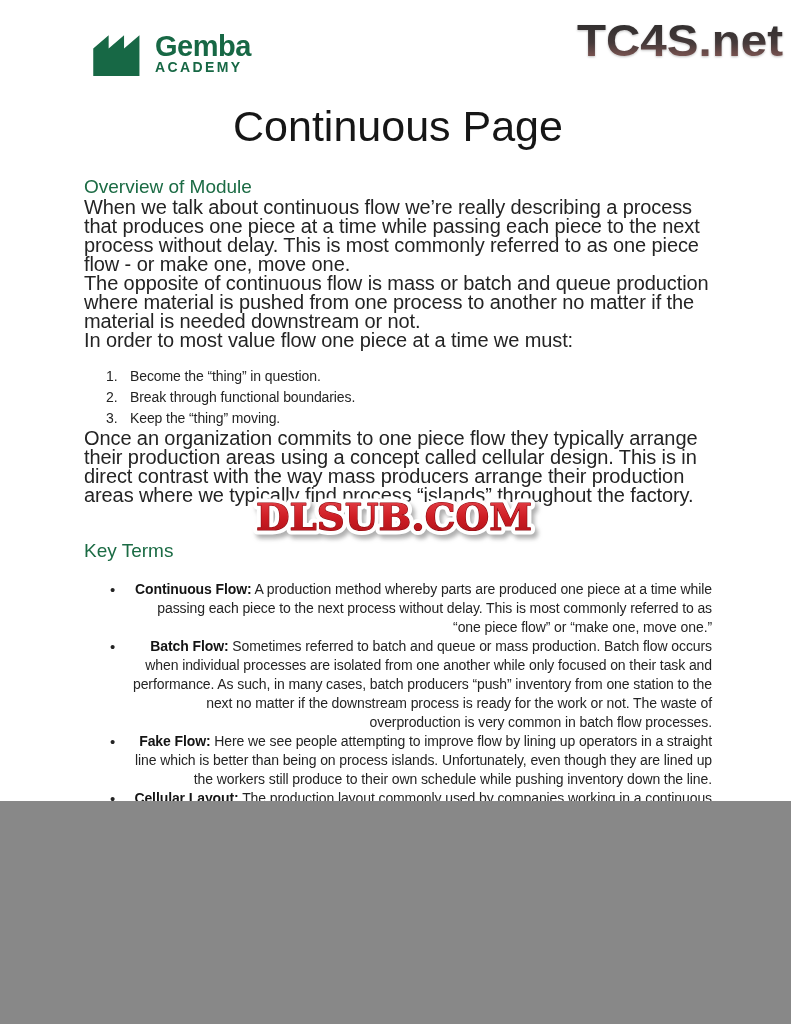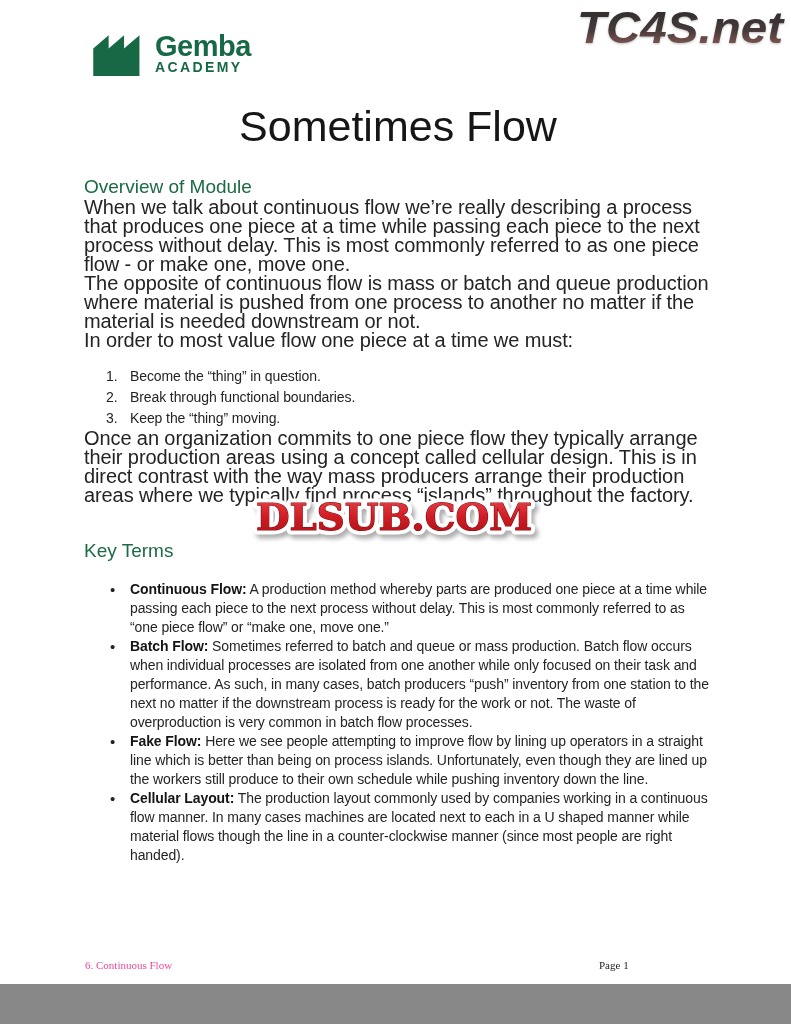--- a/index.html
+++ b/index.html
@@ -1,18 +1,18 @@
 <!DOCTYPE html>
 <html><head>
 <meta charset="utf-8">
 <style>
   html,body{margin:0;padding:0;background:#888;}
   .page{
     position:relative;
-    width:791px;height:984px;
+    width:791px;height:801px;
     background:#ffffff;
     overflow:hidden;
     font-family:"Liberation Sans",sans-serif;
     color:#242424;
   }
   
   .content{position:absolute;left:84px;top:0;width:628px;}
   .logo-row{margin-top:30px;margin-left:6px;display:flex;align-items:flex-end;gap:9px;height:46px;}
   .logo-text{display:flex;flex-direction:column;justify-content:flex-end;}
   .brand{font-size:29px;font-weight:bold;color:#176845;line-height:26px;letter-spacing:-0.5px;}
@@ -25,29 +25,29 @@
   p.body{font-size:20px;line-height:19px;margin:0;letter-spacing:-0.1px;}
   .p1{margin-top:17px;}
   .p2{margin-top:17px;}
   .p3{margin-top:15px;}
   .p4{margin-top:11px;}
   
   ol.num{list-style:none;margin:16px 0 0 0;padding:0;}
   ol.num li{position:relative;font-size:14px;line-height:21px;padding-left:46px;letter-spacing:-0.1px;}
   ol.num .num-marker{position:absolute;left:22px;top:0;}
   
-  ul.terms{list-style:none;margin:18px 0 0 0;padding:0;}
+  ul.terms{list-style:none;margin:18px 0 0 0;padding:0;text-align:right;}
   ul.terms li{position:relative;font-size:14px;line-height:19px;padding-left:46px;letter-spacing:-0.1px;}
   ul.terms li::before{content:"\2022";position:absolute;left:26px;top:0;font-size:15px;}
   ul.terms b{color:#141414;}
   
   .footer-left{position:absolute;left:85px;top:959px;font-family:Liberation Serif, serif;font-size:11px;color:#ec4899;}
   .footer-right{position:absolute;left:599px;top:959px;font-family:"Liberation Serif",serif;font-size:11px;color:#1e1e1e;}
   
-  .wm-top{position:absolute;left:572px;top:0;filter:blur(0.3px) drop-shadow(0 1px 1px rgba(0,0,0,0.25));font-style:italic;}
+  .wm-top{position:absolute;left:572px;top:13px;filter:blur(0.3px) drop-shadow(0 1px 1px rgba(0,0,0,0.25));}
   .wm-mid{position:absolute;left:247px;top:486px;filter:drop-shadow(3px 4px 2px rgba(110,110,110,0.55));}
   .wm-bot{position:absolute;left:476px;top:977px;filter:drop-shadow(2px 3px 1px rgba(80,80,80,0.6));}
   svg text{font-family:"Liberation Sans",sans-serif;}
   svg text.serifwm{font-family:"DejaVu Serif","Liberation Serif",serif;}
 </style>
 </head>
 <body>
 
 <div class="page">
 
@@ -56,21 +56,21 @@
     <div class="logo-row">
       <svg width="56" height="44" viewBox="0 0 45 40" aria-hidden="true">
         <polygon points="0,40 0,15 14,3 14,15 28,3 28,15 42,3 42,40" fill="#176845"></polygon>
       </svg>
       <div class="logo-text">
         <span class="brand">Gemba</span>
         <span class="subbrand">ACADEMY</span>
       </div>
     </div>
 
-    <h1 class="doc-title">Sometimes Flow</h1>
+    <h1 class="doc-title">Continuous Page</h1>
 
     <h2 class="section-heading h-overview">Overview of Module</h2>
 
     <p class="body p1">When we talk about continuous flow we’re really describing a process that produces one piece at a time while passing each piece to the next process without delay.  This is most commonly referred to as one piece flow - or make one, move one.</p>
     <p class="body p2">The opposite of continuous flow is mass or batch and queue production where material is pushed from one process to another no matter if the material is needed downstream or not.</p>
     <p class="body p3">In order to most value flow one piece at a time we must:</p>
 
     <ol class="num">
       <li>
         <span class="num-marker">1.</span>

